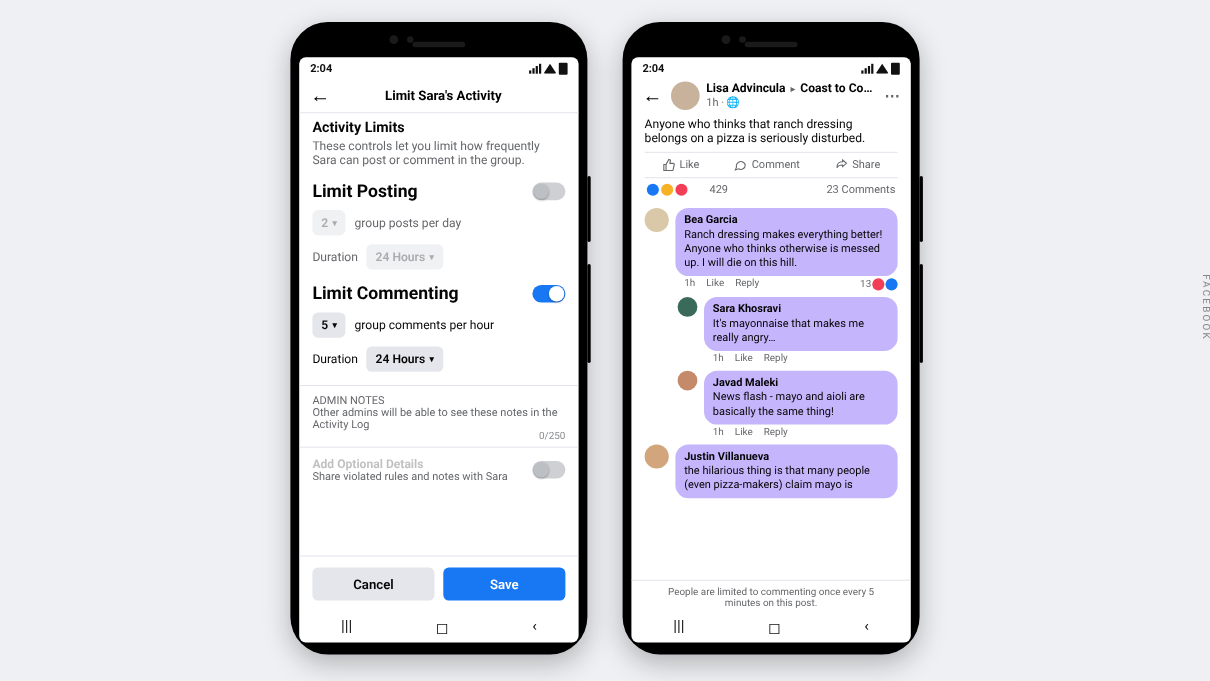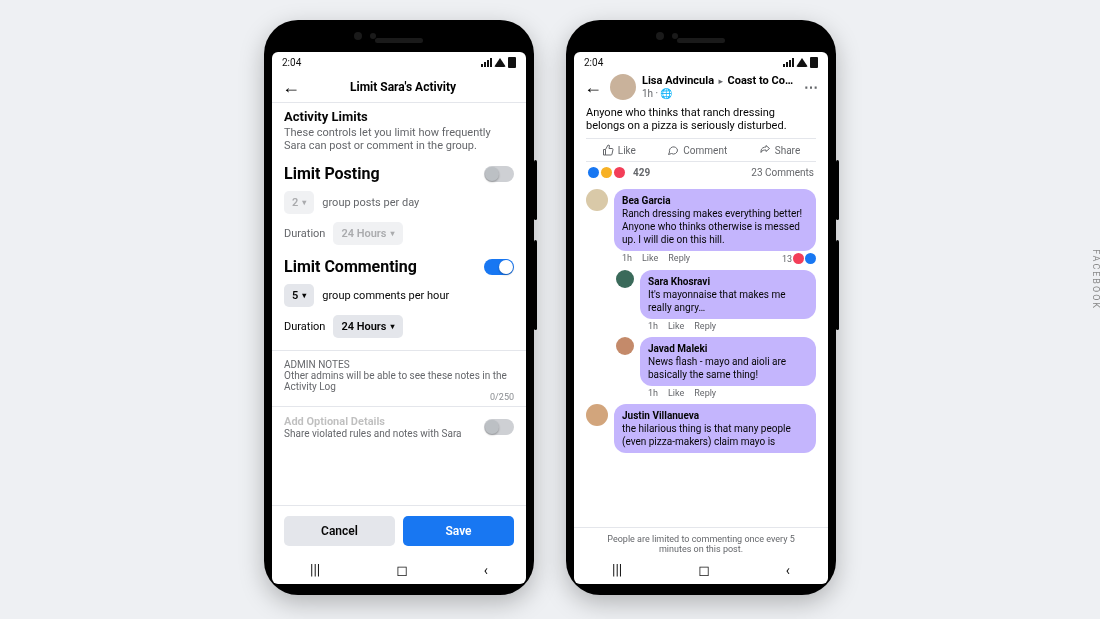--- a/index.html
+++ b/index.html
@@ -7,21 +7,21 @@
   .src-label{position:absolute;right:4px;top:50%;transform:translateY(-50%) rotate(90deg);transform-origin:right center;font-size:9px;letter-spacing:2px;color:#888;}
   .phones{display:flex;justify-content:center;gap:32px;padding-top:20px;}
   .phone{width:270px;height:575px;background:#000;border-radius:34px;padding:8px;box-shadow:0 8px 24px rgba(0,0,0,.25);position:relative;box-sizing:border-box;}
   .phone::before{content:"";position:absolute;right:-3px;top:140px;width:3px;height:60px;background:#000;border-radius:2px;}
   .phone::after{content:"";position:absolute;right:-3px;top:220px;width:3px;height:90px;background:#000;border-radius:2px;}
   .bezel-top{height:24px;display:flex;justify-content:center;align-items:center;gap:18px;}
   .speaker{width:48px;height:5px;background:#1a1a1a;border-radius:3px;}
   .cam{width:8px;height:8px;background:#1a1a1a;border-radius:50%;position:absolute;left:90px;top:12px;}
   .cam2{width:6px;height:6px;background:#1a1a1a;border-radius:50%;position:absolute;left:106px;top:13px;}
   .screen{background:#fff;border-radius:6px;height:532px;overflow:hidden;display:flex;flex-direction:column;position:relative;}
-  .statusbar{height:20px;display:flex;justify-content:space-between;align-items:center;padding:0 10px;font-size:10px;font-weight:400;color:#111;}
+  .statusbar{height:20px;display:flex;justify-content:space-between;align-items:center;padding:0 10px;font-size:10px;font-weight:700;color:#111;}
   .status-icons{display:flex;gap:2px;align-items:center;}
   .sig{display:flex;align-items:flex-end;gap:1px;height:9px;}
   .sig span{width:2px;background:#111;display:block;}
   .sig span:nth-child(1){height:3px;}.sig span:nth-child(2){height:5px;}.sig span:nth-child(3){height:7px;}.sig span:nth-child(4){height:9px;}
   .wifi{width:0;height:0;border-left:6px solid transparent;border-right:6px solid transparent;border-bottom:9px solid #111;border-radius:2px;}
   .batt{width:8px;height:11px;background:#111;border-radius:1px;}
   .navbar{height:30px;display:flex;align-items:center;border-bottom:1px solid #e4e6eb;padding:0 10px;gap:8px;}
   .back-arrow{font-size:18px;font-weight:700;cursor:pointer;}
   .nav-title{flex:1;text-align:center;font-size:12px;font-weight:700;margin-left:-18px;}
   .content{flex:1;overflow:hidden;padding:0 12px;font-size:11px;color:#050505;}
@@ -199,21 +199,21 @@
                 <span></span>
                 <span></span>
               </div>
             <div class="wifi"></div>
             <div class="batt"></div>
           </div>
         </div>
 
         <div class="navbar" style="border-bottom:none;">
           <span class="back-arrow">←</span>
-          <div class="post-head" style="flex:1;">
+          <div class="post-head" style="flex:1;align-items:flex-end;">
             <div class="avatar"></div>
             <div class="post-meta">
               <div>
                 <span class="name">Lisa Advincula</span>
                 <span class="arrow-sep">▸</span>
                 <span class="name">Coast to Co…</span>
               </div>
               <div class="muted">
                 <span>1h</span> · 
                 <span>🌐</span>
@@ -245,21 +245,21 @@
                 </svg>
               <span>Share</span>
             </div>
           </div>
 
           <div class="reaction-row">
             <div class="reacts">
               <span class="ric like"></span>
               <span class="ric wow"></span>
               <span class="ric love"></span>
-              <span style="margin-left:6px;font-weight:bold;">429</span>
+              <span style="margin-left:18px;">429</span>
             </div>
             <span>23 Comments</span>
           </div>
 
           <div class="thread">
             <div class="cav" style="background:#d9c9a8;"></div>
             <div style="flex:1;">
               <div class="bubble">
                 <div class="cn">Bea Garcia</div>
                 <div>Ranch dressing makes everything better! Anyone who thinks otherwise is messed up. I will die on this hill.</div>

